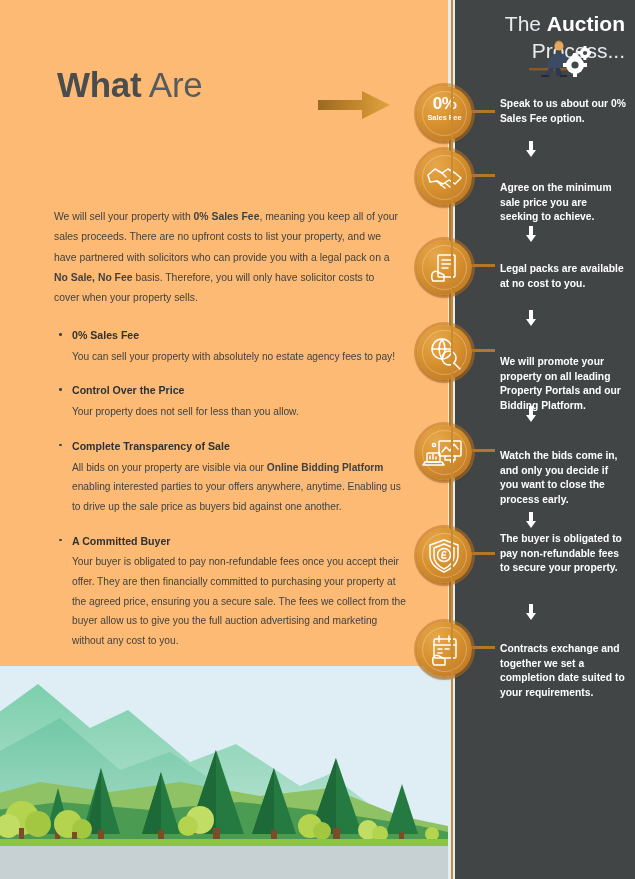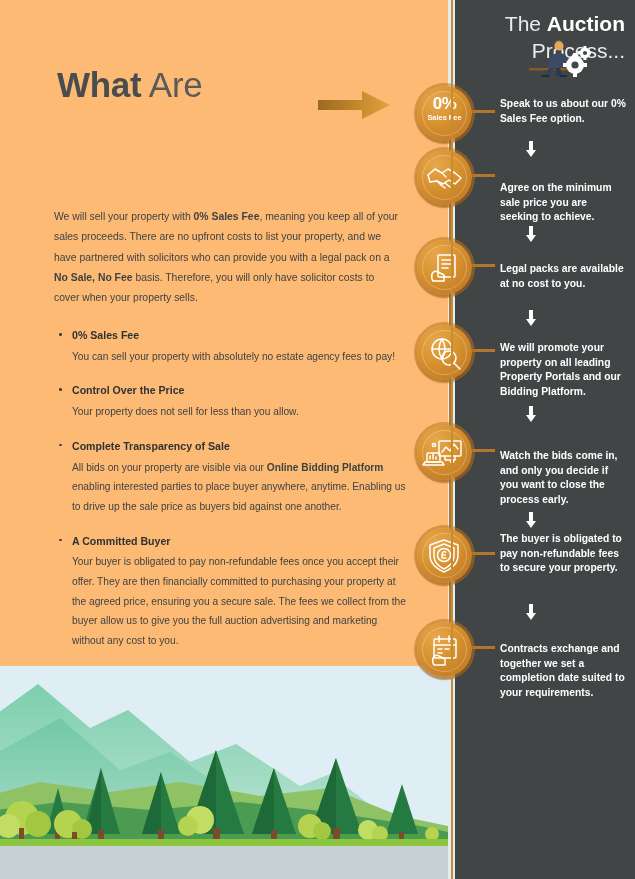--- a/index.html
+++ b/index.html
@@ -140,21 +140,21 @@
           <div class="b-body"><span>You can sell your property with absolutely no estate agency fees to pay!</span></div>
         </div>
         <div class="benefit">
           <span class="dot"></span>
           <div class="b-title">Control Over the Price</div>
           <div class="b-body"><span>Your property does not sell for less than you allow.</span></div>
         </div>
         <div class="benefit">
           <span class="dot"></span>
           <div class="b-title">Complete Transparency of Sale</div>
-          <div class="b-body"><span>All bids on your property are visible via our </span><b>Online Bidding Platform</b><span> enabling interested parties to place buyer anywhere, anytime. Enabling us to drive up the sale price as buyers bid against one another.</span></div>
+          <div class="b-body"><span>All bids on your property are visible via our </span><b>Online Bidding Platform</b><span> enabling interested parties to your offers anywhere, anytime. Enabling us to drive up the sale price as buyers bid against one another.</span></div>
         </div>
         <div class="benefit">
           <span class="dot"></span>
           <div class="b-title">A Committed Buyer</div>
           <div class="b-body"><span>Your buyer is obligated to pay non-refundable fees once you accept their offer. They are then financially committed to purchasing your property at the agreed price, ensuring you a secure sale. The fees we collect from the buyer allow us to give you the full auction advertising and marketing without any cost to you.</span></div>
         </div>
         <div class="benefit">
           <span class="dot"></span>
           <div class="b-title">A Timeline Which Suits You</div>
           <div class="b-body"><span>Your property sells quickly. The buyer must complete within timescales of 28 or 56 days, or a lengthier completion if more agreeable.</span></div>
@@ -322,21 +322,21 @@
             <div class="inner-ring"></div>
             <svg viewBox="0 0 55 55">
               <g fill="none" stroke="#ffffff" stroke-width="1.5" stroke-linejoin="round" stroke-linecap="round">
                 <circle cx="25" cy="24" r="10"></circle>
                 <path d="M15 24 h20 M25 14 q6 10 0 20 q-6 -10 0 -20"></path>
                 <circle cx="32" cy="33" r="7"></circle>
                 <path d="M37 38 L43 44"></path>
               </g>
             </svg>
           </div>
-          <div class="step-text" style="top: 16px;">We will promote your property on all leading Property Portals and our Bidding Platform.</div>
+          <div class="step-text" style="top: 30px;">We will promote your property on all leading Property Portals and our Bidding Platform.</div>
         </div>
         <div class="step" style="top: 425px;">
           <div class="connector"></div>
           <div class="badge">
             <div class="inner-ring"></div>
             <svg viewBox="0 0 55 55">
               <g fill="none" stroke="#ffffff" stroke-width="1.5" stroke-linejoin="round" stroke-linecap="round">
                 <rect x="22" y="16" width="22" height="15" rx="1"></rect>
                 <path d="M25 27 l4 -5 l4 4 l4 -7 l4 5"></path>
                 <path d="M28 31 v4 h10 v-4"></path>

